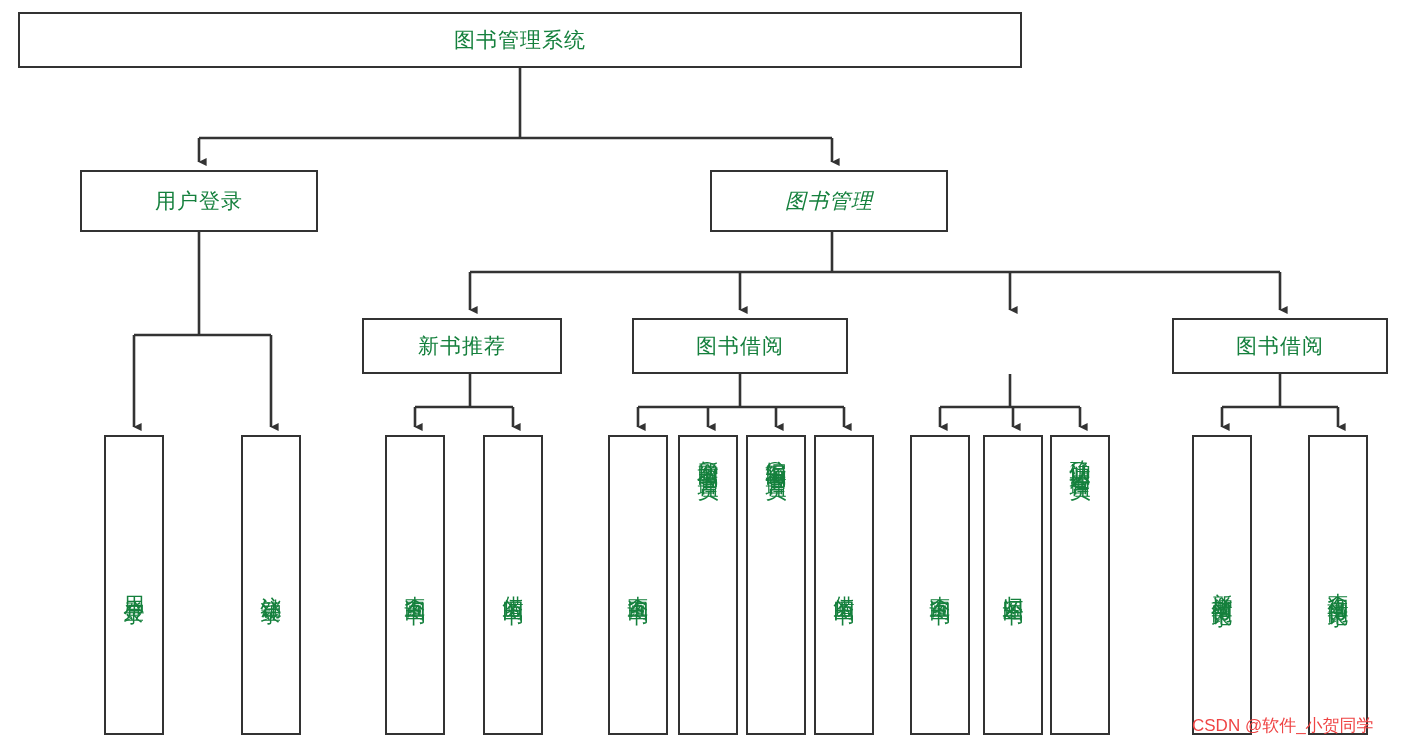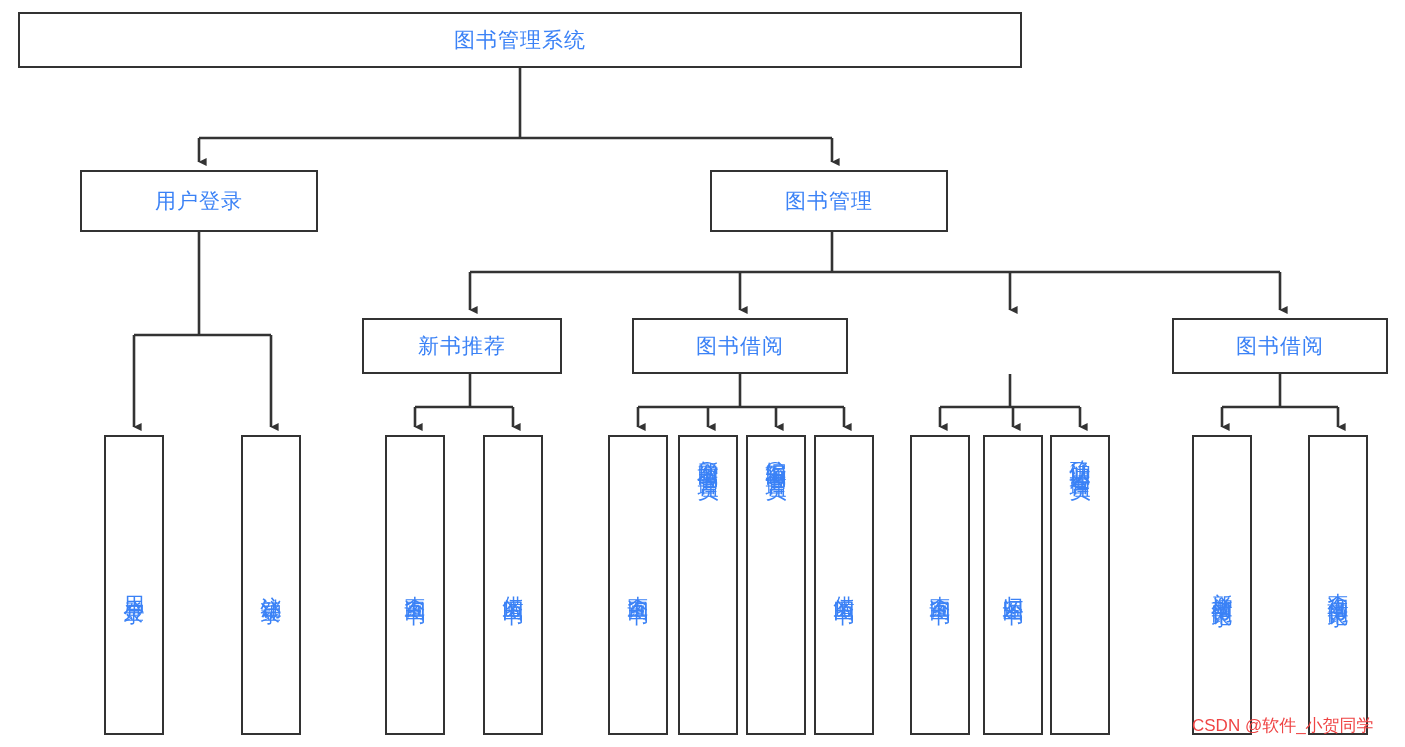--- a/index.html
+++ b/index.html
@@ -29,21 +29,21 @@
     pointer-events: none;
   }
   .node {
     position: absolute;
     box-sizing: border-box;
     background: #ffffff;
     border: 2px solid #333333;
     display: flex;
     align-items: center;
     justify-content: center;
-    color: #3b82f6;
+    color: #15803d;
     z-index: 2;
   }
   .node-h .node-label {
     font-size: 21px;
     letter-spacing: 1px;
     line-height: 1.1;
     white-space: nowrap;
   }
   .node-v {
     align-items: flex-start;
@@ -128,21 +128,21 @@
     </g>
   </svg>
 
   <div class="node node-h" style="left:18px; top:12px; width:1004px; height:56px;">
     <span class="node-label">图书管理系统</span>
   </div>
 
   <div class="node node-h" style="left:80px; top:170px; width:238px; height:62px;">
     <span class="node-label">用户登录</span>
   </div>
-  <div class="node node-h" style="left:710px; top:170px; width:238px; height:62px;">
+  <div class="node node-h" style="left:710px; top:170px; width:238px; height:62px;font-style:italic;">
     <span class="node-label">图书管理</span>
   </div>
 
   <div class="node node-h" style="left:362px; top:318px; width:200px; height:56px;">
     <span class="node-label">新书推荐</span>
   </div>
   <div class="node node-h" style="left:632px; top:318px; width:216px; height:56px;">
     <span class="node-label">图书借阅</span>
   </div>
   <div class="node node-h" style="left:1172px; top:318px; width:216px; height:56px;">

